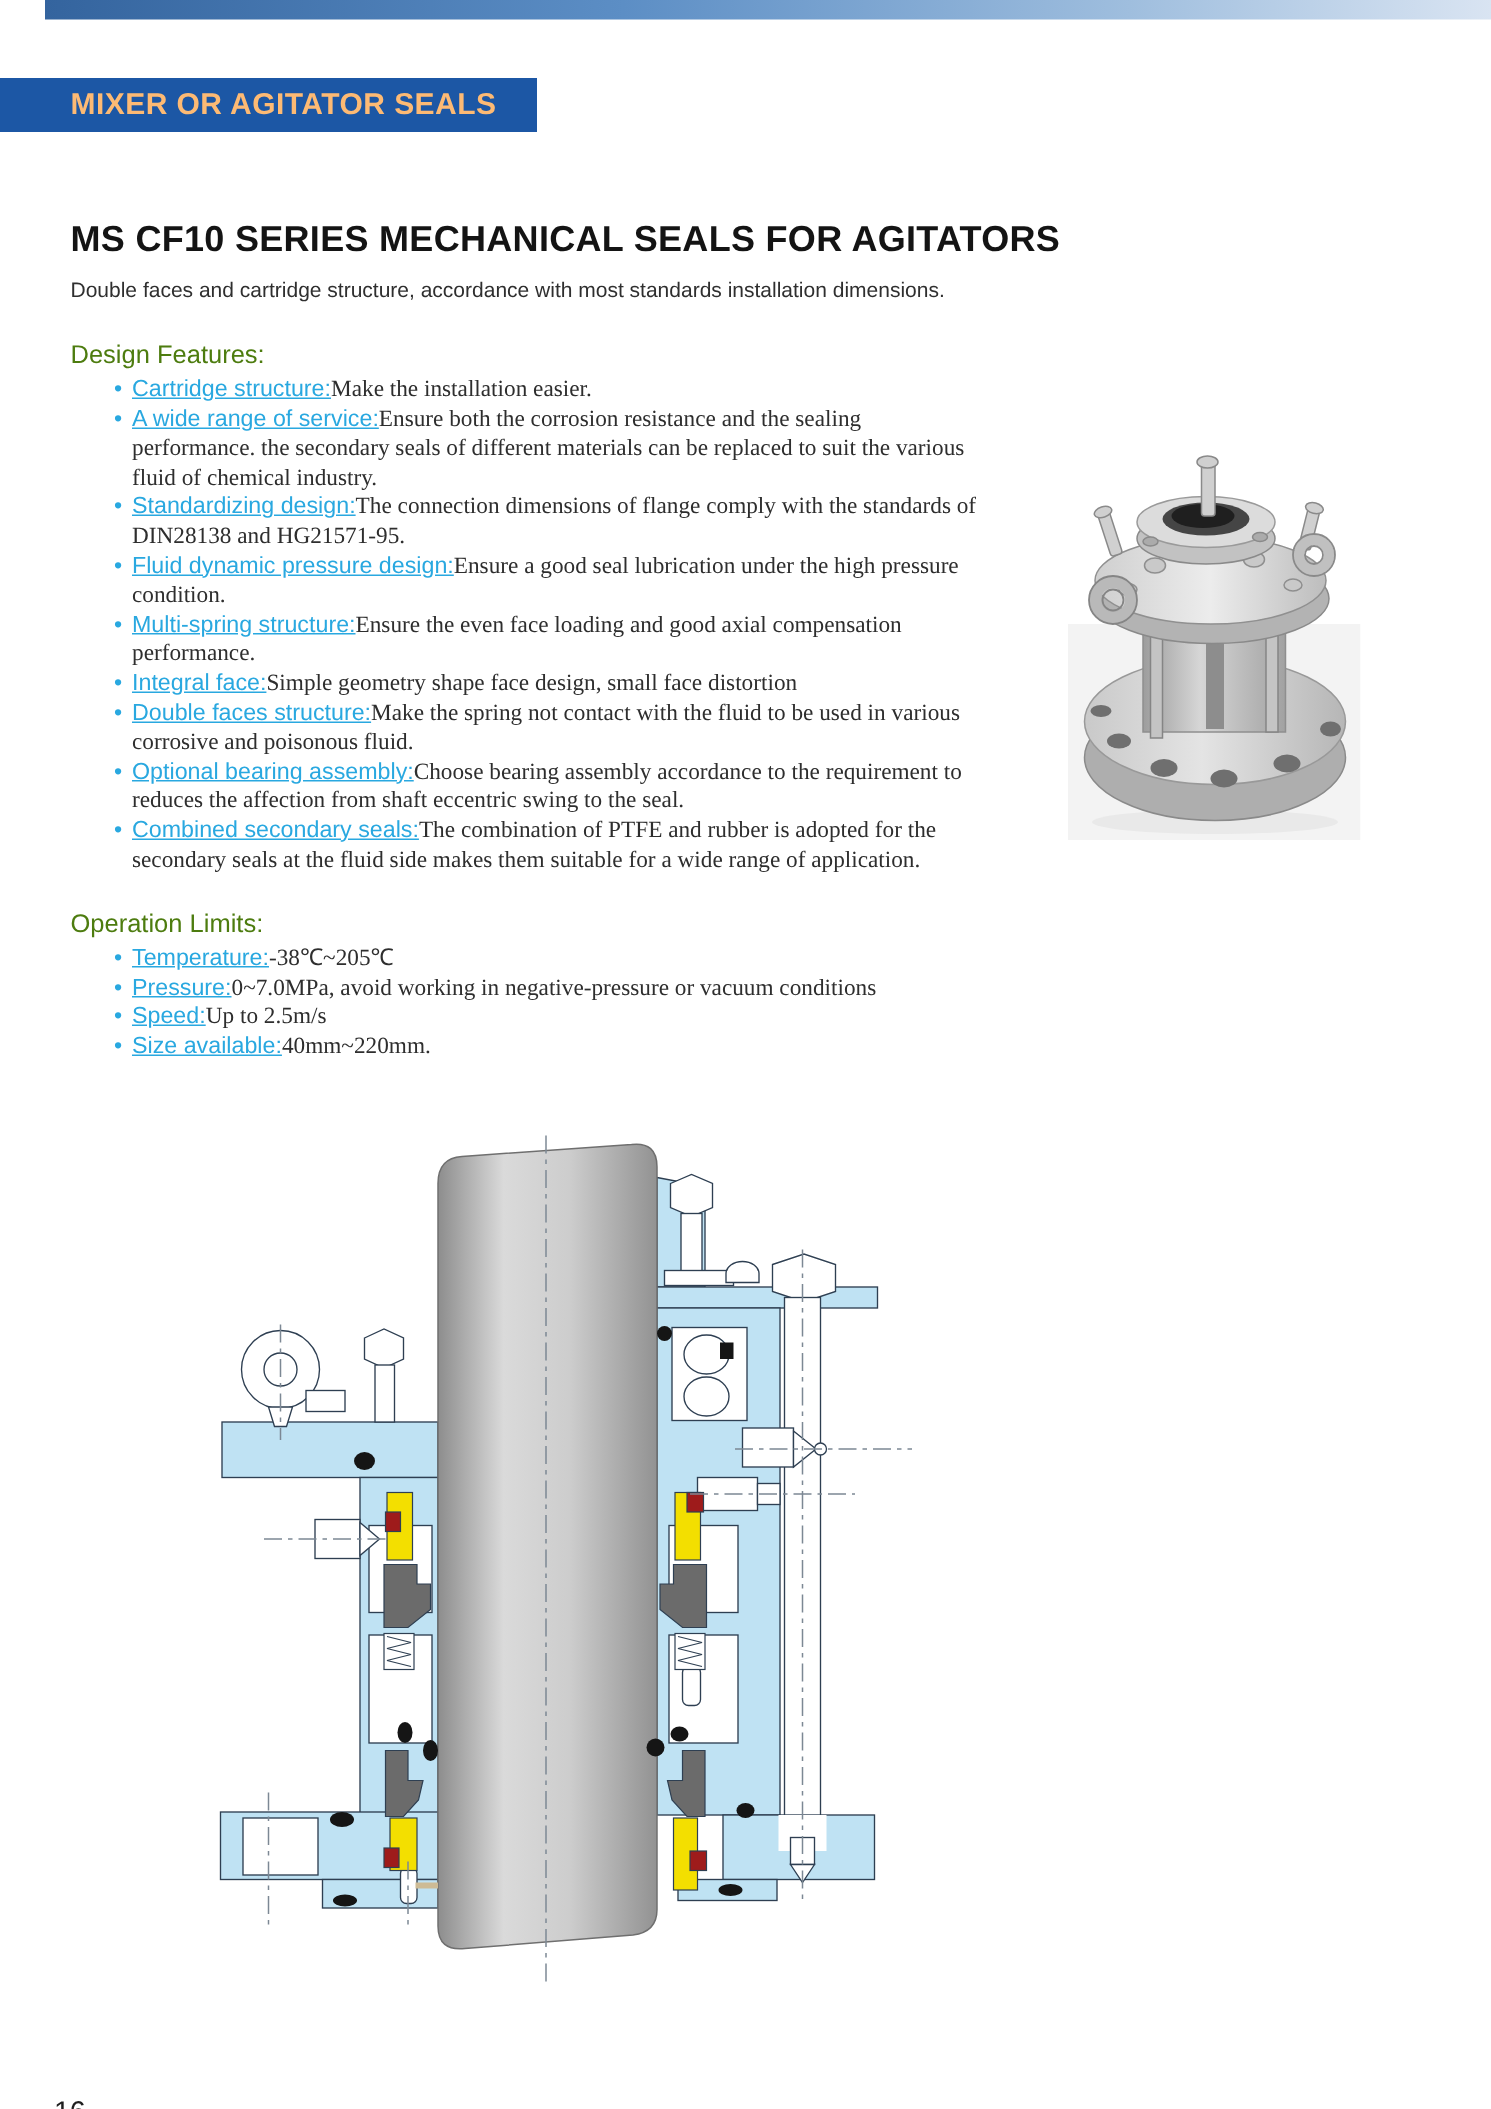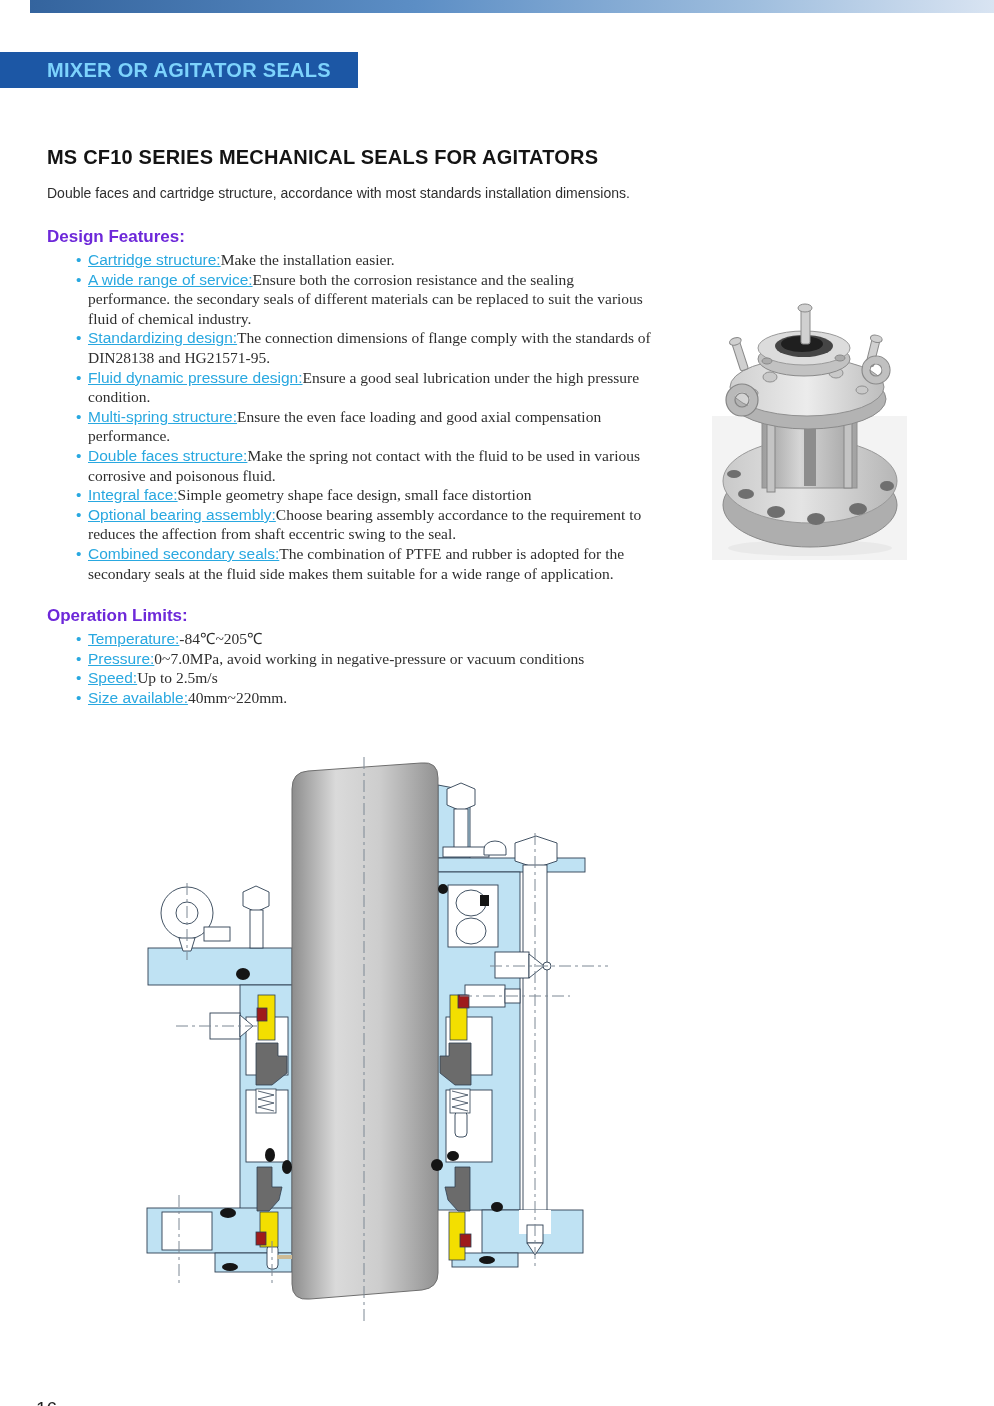--- a/index.html
+++ b/index.html
@@ -1,27 +1,27 @@
 <!DOCTYPE html>
 <html><head>
 <meta charset="utf-8">
 <style>
   html,body{margin:0;padding:0;background:#ffffff;}
   .sheet{position:relative;width:994px;height:1406px;background:#ffffff;overflow:hidden;
          font-family:"Liberation Sans", sans-serif;color:#2f2f2f;}
   .top-rule{position:absolute;left:30px;top:0;width:964px;height:13px;
             background:linear-gradient(to right,#34649e,#5c8ec5 40%,#9fbede 75%,#d9e4f2);}
   .banner{position:absolute;left:0;top:52px;width:358px;height:36px;background:#1c57a5;
-          color:#7dd3fc;font-size:20px;font-weight:bold;line-height:36px;padding-left:47px;
+          color:#fdba74;font-size:20px;font-weight:bold;line-height:36px;padding-left:47px;
           box-sizing:border-box;letter-spacing:.3px;}
-  .title{position:absolute;left:47px;top:146px;margin:0;font-size:20px;font-weight:bold;
+  .title{position:absolute;left:47px;top:146px;margin:0;font-size:24px;font-weight:bold;
          color:#141414;letter-spacing:.2px;}
   .intro{position:absolute;left:47px;top:184px;width:613px;margin:0;font-size:14px;
          line-height:19.5px;text-align:justify;}
-  .h2{position:absolute;left:47px;margin:0;font-size:17px;font-weight:bold;color:#6d28d9;text-align:right;}
+  .h2{position:absolute;left:47px;margin:0;font-size:17px;font-weight:normal;color:#4d7c0f;text-align:right;}
   .h2.design{top:227px;}
   .h2.limits{top:606px;}
   ul.blist{position:absolute;left:47px;margin:0;padding:0;list-style:none;width:610px;
            font-size:15.5px;line-height:19.6px;}
   ul.features{top:250px;}
   ul.limitslist{top:629px;}
   ul.blist li{position:relative;padding-left:41px;}
   ul.blist li::before{content:"\2022";position:absolute;left:29px;top:0;color:#29a8e0;}
   .term{color:#29a8e0;text-decoration:underline;}
   .desc{color:#2e2e2e;font-family:Liberation Serif, serif;}
@@ -52,34 +52,34 @@
       <li><span class="term">Cartridge structure:</span><span class="desc">Make the installation easier.</span></li>
 
       <li><span class="term">A wide range of service:</span><span class="desc">Ensure both the corrosion resistance and the sealing performance. the secondary seals of different materials can be replaced to suit the various fluid of chemical industry.</span></li>
 
       <li><span class="term">Standardizing design:</span><span class="desc">The connection dimensions of flange comply with the standards of DIN28138 and  HG21571-95.</span></li>
 
       <li><span class="term">Fluid dynamic pressure design:</span><span class="desc">Ensure a good seal lubrication under the high pressure condition.</span></li>
 
       <li><span class="term">Multi-spring structure:</span><span class="desc">Ensure the even face loading and good axial compensation performance.</span></li>
 
+      <li><span class="term">Integral face:</span><span class="desc">Simple geometry shape face design, small face distortion</span></li>
+
       <li><span class="term">Double faces structure:</span><span class="desc">Make the spring not contact with the fluid to be used in various corrosive and poisonous fluid.</span></li>
-
-      <li><span class="term">Integral face:</span><span class="desc">Simple geometry shape face design, small face distortion</span></li>
 
       <li><span class="term">Optional bearing assembly:</span><span class="desc">Choose bearing assembly accordance to the requirement to reduces the affection from shaft eccentric swing to the seal.</span></li>
 
       <li><span class="term">Combined secondary seals:</span><span class="desc">The combination of PTFE and rubber is adopted for the secondary seals at the fluid side makes them suitable for a wide range of application.</span></li>
     </ul>
 
   <h2 class="h2 limits">Operation Limits:</h2>
 
   <ul class="blist limitslist">
 
-      <li><span class="term">Temperature:</span><span class="desc">-84℃~205℃</span></li>
+      <li><span class="term">Temperature:</span><span class="desc">-38℃~205℃</span></li>
 
       <li><span class="term">Pressure:</span><span class="desc">0~7.0MPa, avoid working in negative-pressure or vacuum conditions</span></li>
 
       <li><span class="term">Speed:</span><span class="desc">Up to 2.5m/s</span></li>
 
       <li><span class="term">Size available:</span><span class="desc">40mm~220mm.</span></li>
     </ul>
 
   <svg class="photo" viewBox="0 0 195 262" xmlns="http://www.w3.org/2000/svg">
     <defs>

